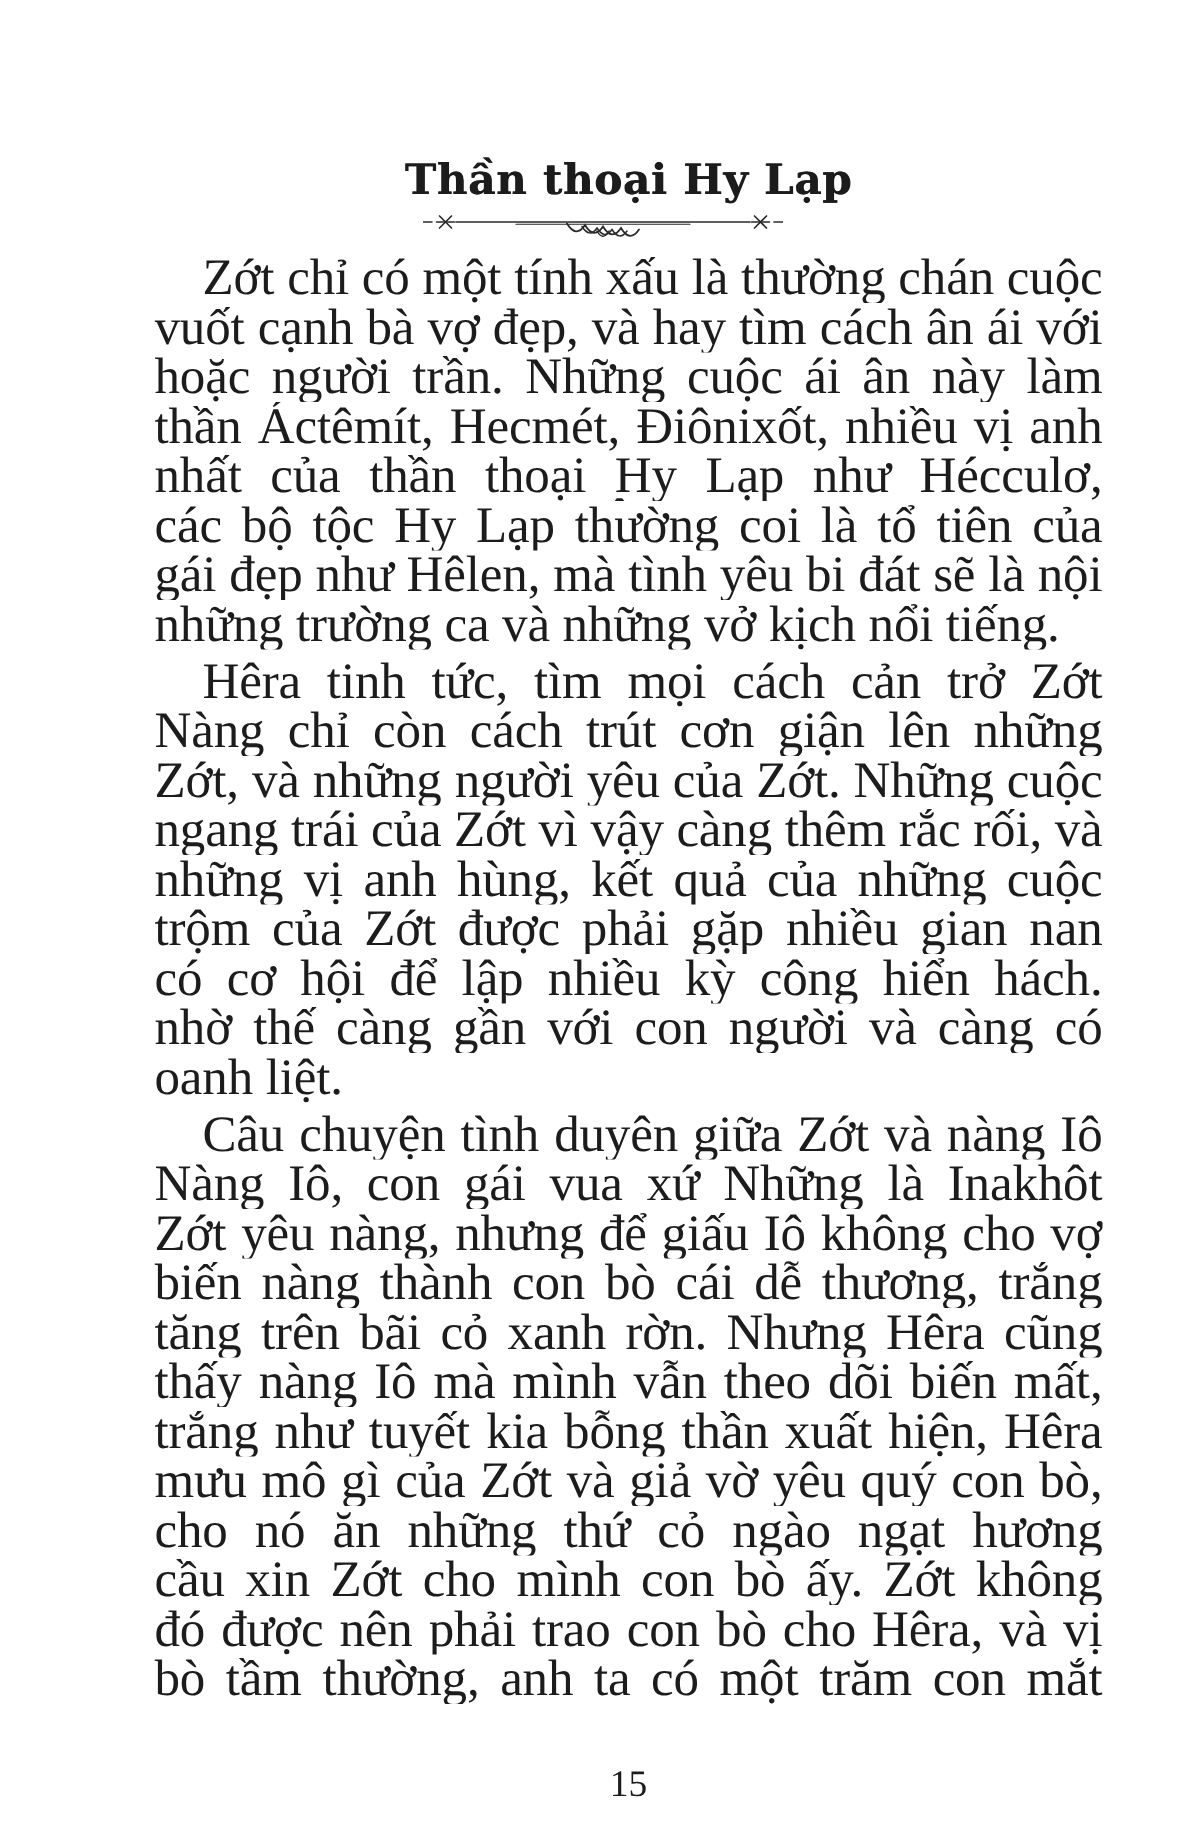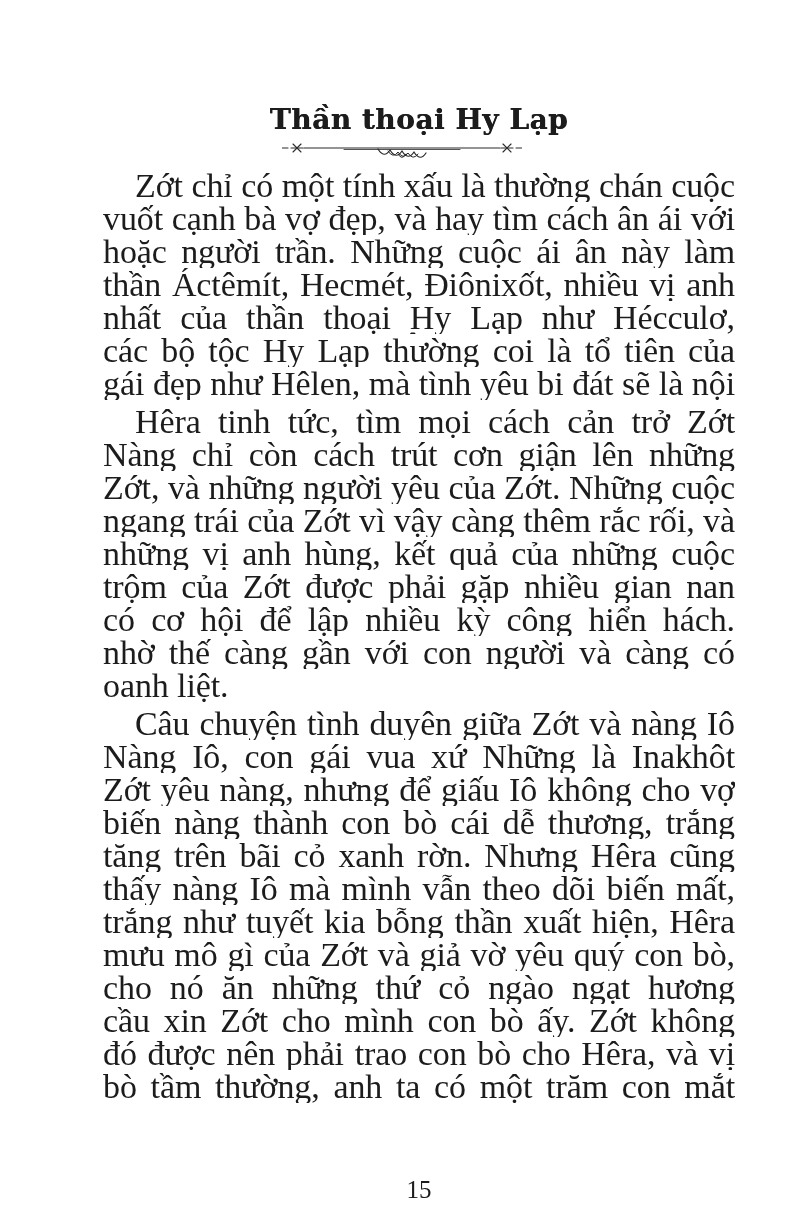--- a/index.html
+++ b/index.html
@@ -112,20 +112,21 @@
   <div class="text-block" id="text-block">
 
   <div class="para">
         <div class="line first">Zớt chỉ có một tính xấu là thường chán cuộc sống thiên</div>
         <div class="line">vuốt cạnh bà vợ đẹp, và hay tìm cách ân ái với các nữ thần</div>
         <div class="line">hoặc người trần. Những cuộc ái ân này làm xuất hiện nhiều vị</div>
         <div class="line">thần Áctêmít, Hecmét, Điônixốt, nhiều vị anh hùng hiển hách</div>
         <div class="line">nhất của thần thoại Hy Lạp như Hécculơ, Pecxê, Ônhút mà</div>
         <div class="line">các bộ tộc Hy Lạp thường coi là tổ tiên của mình, và nhiều cô</div>
         <div class="line">gái đẹp như Hêlen, mà tình yêu bi đát sẽ là nội dung của</div>
+        <div class="line endline">những trường ca và những vở kịch nổi tiếng.</div>
       </div>
       <div class="para">
         <div class="line first">Hêra tinh tức, tìm mọi cách cản trở Zớt nhưng vô ích.</div>
         <div class="line">Nàng chỉ còn cách trút cơn giận lên những đứa con rơi của</div>
         <div class="line">Zớt, và những người yêu của Zớt. Những cuộc tình duyên</div>
         <div class="line">ngang trái của Zớt vì vậy càng thêm rắc rối, và những vị thần,</div>
         <div class="line">những vị anh hùng, kết quả của những cuộc tình duyên vụng</div>
         <div class="line">trộm của Zớt được phải gặp nhiều gian nan thử thách, càng</div>
         <div class="line">có cơ hội để lập nhiều kỳ công hiển hách. Thần thoại Hy Lạp</div>
         <div class="line">nhờ thế càng gần với con người và càng có thêm nhiều trang</div>

